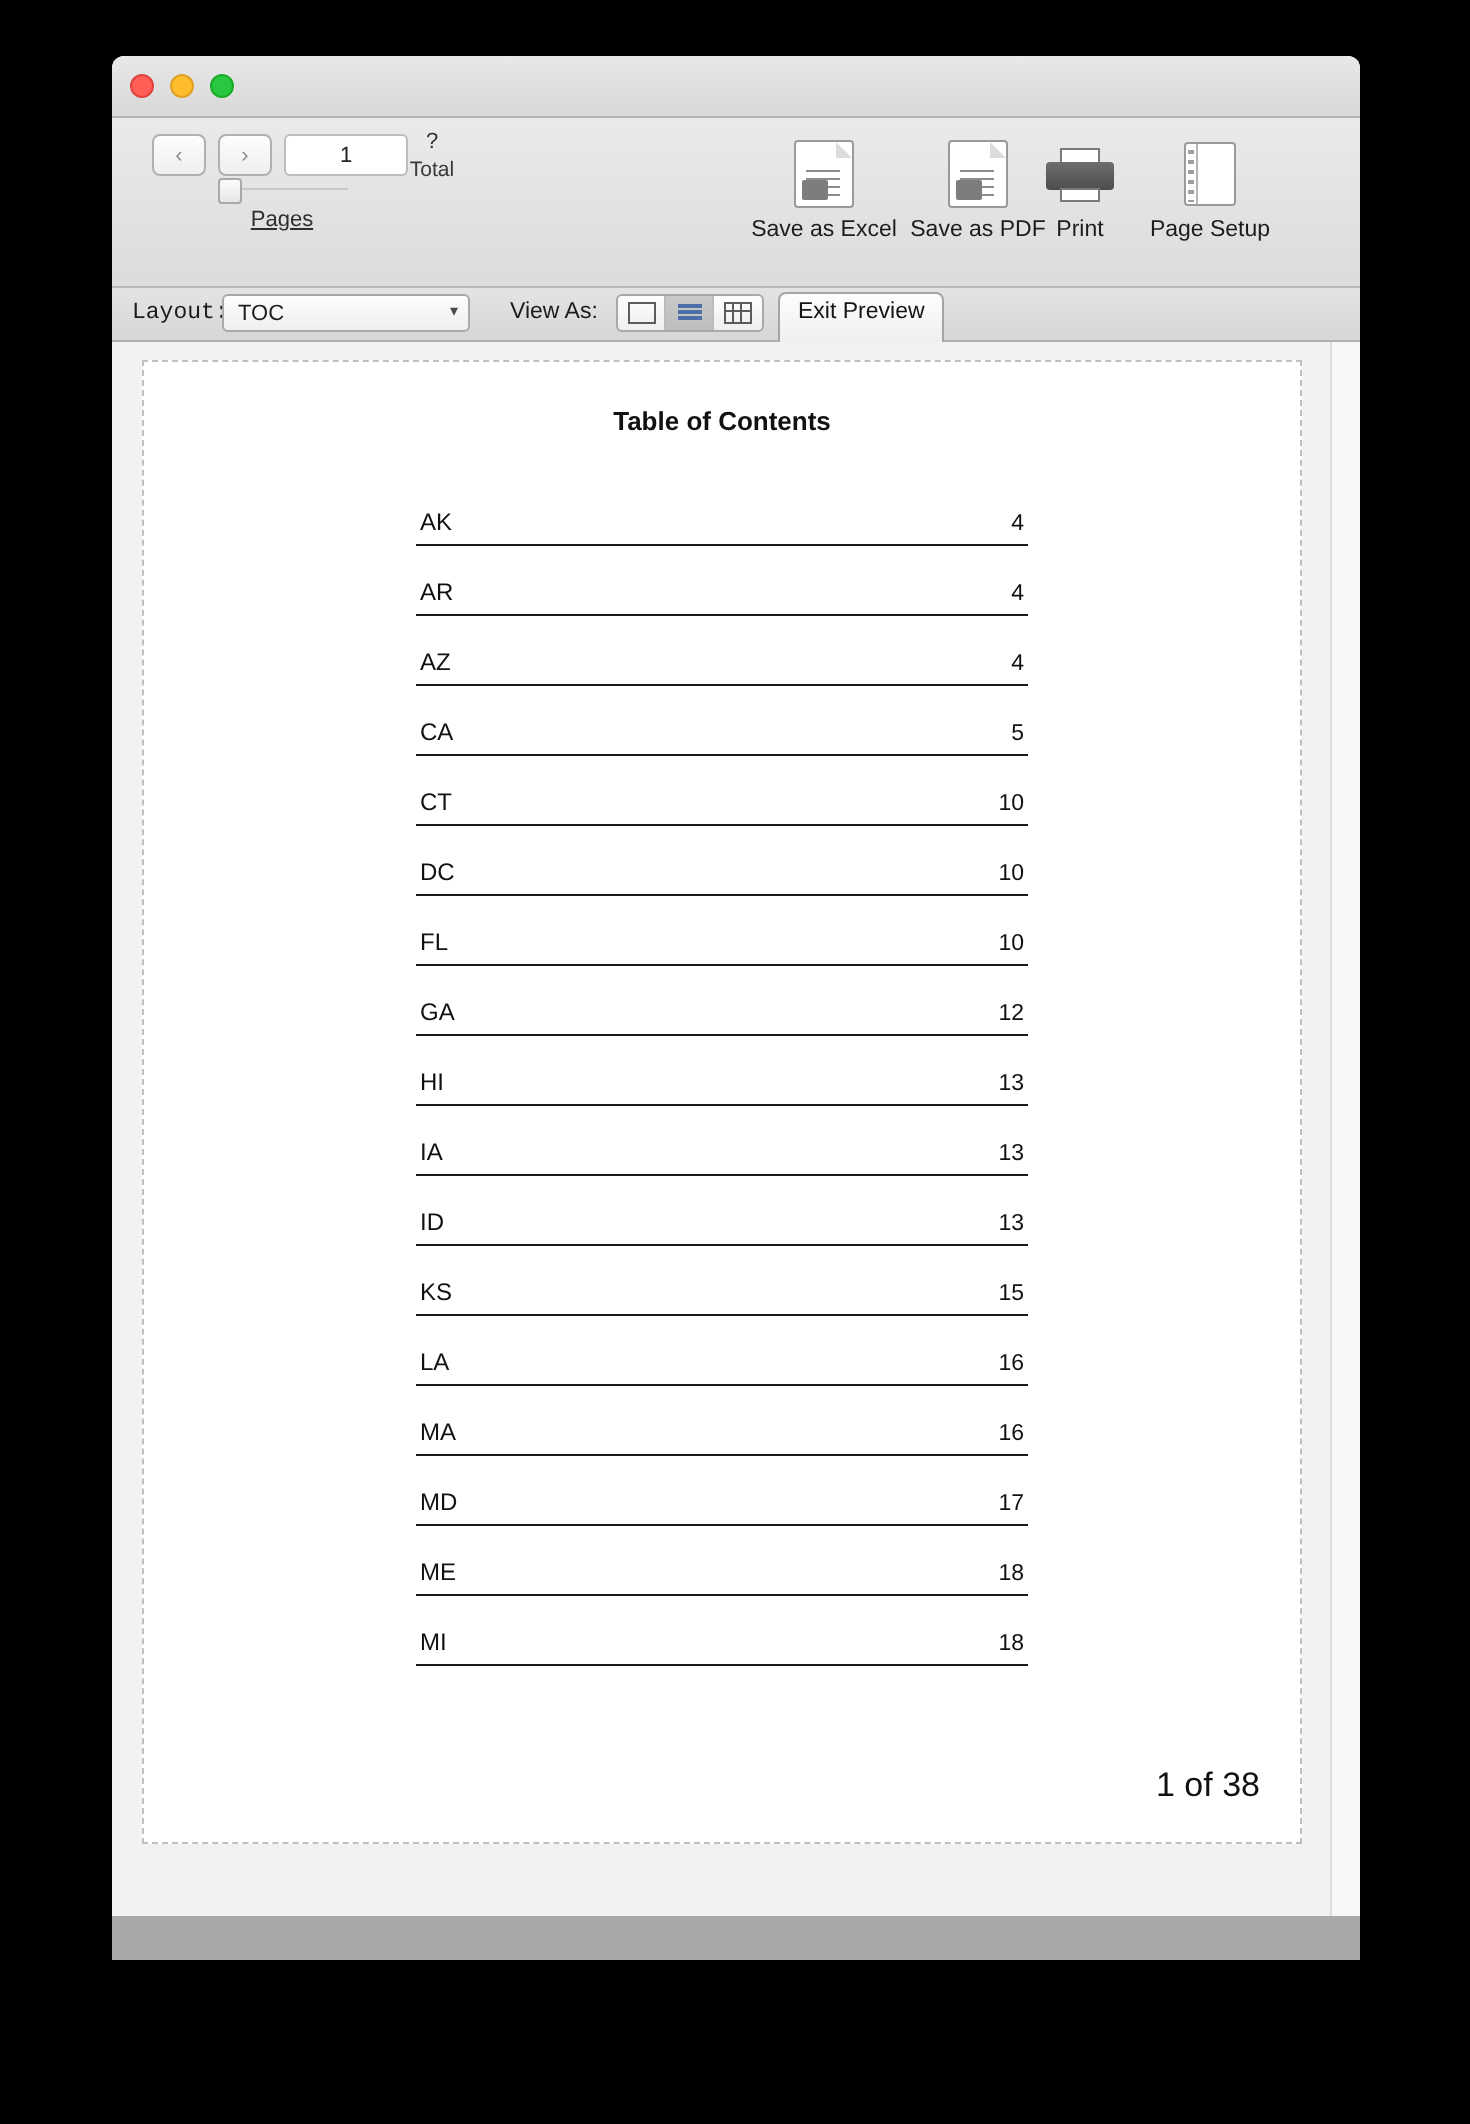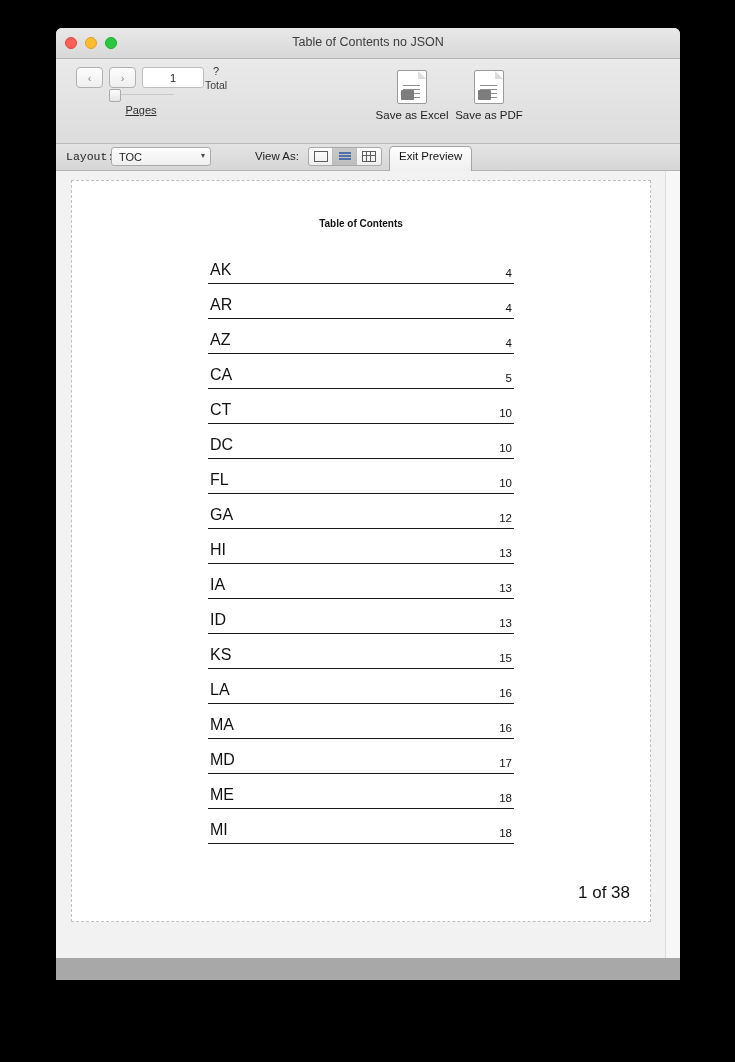--- a/index.html
+++ b/index.html
@@ -263,21 +263,21 @@
     font-size: 11.5px;
     color: #1c1c1c;
   }
   .layout-label {
     position: absolute;
     left: 10px; top: 6px; font-family: Liberation Mono, monospace;
   }
   .layout-select {
     position: absolute;
     left: 55px; top: 3px;
-    width: 100px; height: 19px;
+    width: 124px; height: 19px;
     background: linear-gradient(to bottom,#fdfdfd,#efefef);
     border: 1px solid #a9a9a9;
     border-radius: 3px;
     box-sizing: border-box;
   }
   .layout-select .sel-text {
     position: absolute;
     left: 7px; top: 3px;
     font-size: 11px;
   }
@@ -347,40 +347,40 @@
     left: 15px;
     top: 9px;
     width: 580px;
     height: 742px;
     background: #ffffff;
     border: 1px dashed #bfbfbf;
     box-sizing: border-box;
   }
   .page-title {
     text-align: center;
-    font-size: 10px;
+    font-size: 13px;
     font-weight: bold;
     color: #111;
-    margin-top: 37px;
+    margin-top: 22px;
   }
   .toc-list {
     margin: 20px auto 0 auto;
     width: 306px;
   }
   .toc-row {
     position: relative;
     height: 35px;
     border-bottom: 1px solid #1a1a1a;
     box-sizing: border-box;
   }
   .toc-key {
     position: absolute;
     left: 2px;
     bottom: 4px;
-    font-size: 16px;
+    font-size: 12px;
     color: #111;
   }
   .toc-val {
     position: absolute;
     right: 2px;
     bottom: 4px;
     font-size: 11.5px;
     color: #111;
   }
   .page-footer {
@@ -426,21 +426,20 @@
   <div class="desk-band"></div>
 
   <div class="window">
 
     <div class="titlebar">
       <div class="traffic">
         <div class="dot red"></div>
         <div class="dot yellow"></div>
         <div class="dot green"></div>
       </div>
-      <div class="win-title">Table of Contents no JSON</div>
     </div>
 
     <div class="toolbar">
 
       <div class="pages-group">
         <div class="stepper-row">
           <div class="arrow-btn">‹</div>
           <div class="arrow-btn">›</div>
           <div class="page-field">1</div>
         </div>
@@ -469,21 +468,39 @@
       <div class="tb-item" style="left:313px;">
         <div class="tb-icon">
           <div class="doc-icon">
             <div class="doc-lines"></div>
             <div class="doc-badge"></div>
           </div>
         </div>
         <div class="tb-label">Save as Excel</div>
       </div>
 
-
+      <div class="tb-item" style="left:441px;">
+        <div class="tb-icon">
+          <div class="print-icon">
+            <div class="print-top"></div>
+            <div class="print-body"></div>
+            <div class="print-out"></div>
+          </div>
+        </div>
+        <div class="tb-label">Print</div>
+      </div>
+
+      <div class="tb-item" style="left:506px;">
+        <div class="tb-icon">
+          <div class="setup-icon">
+            <div class="setup-dots"></div>
+          </div>
+        </div>
+        <div class="tb-label">Page Setup</div>
+      </div>
     </div>
 
     <div class="layoutbar">
       <div class="layout-label">Layout:</div>
       <div class="layout-select">
         <div class="sel-text">TOC</div>
         <div class="chev">▾</div>
       </div>
       <div class="viewas-label">View As:</div>
       <div class="seg">

